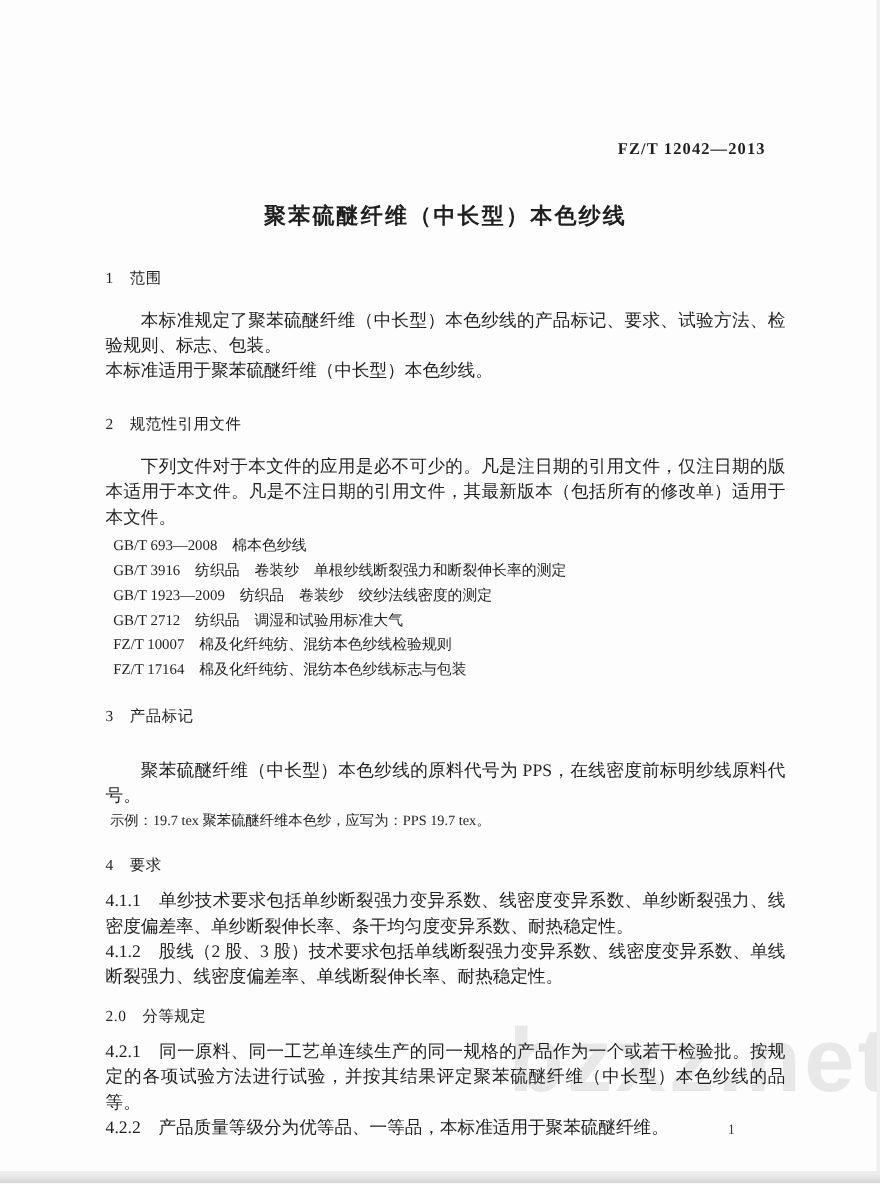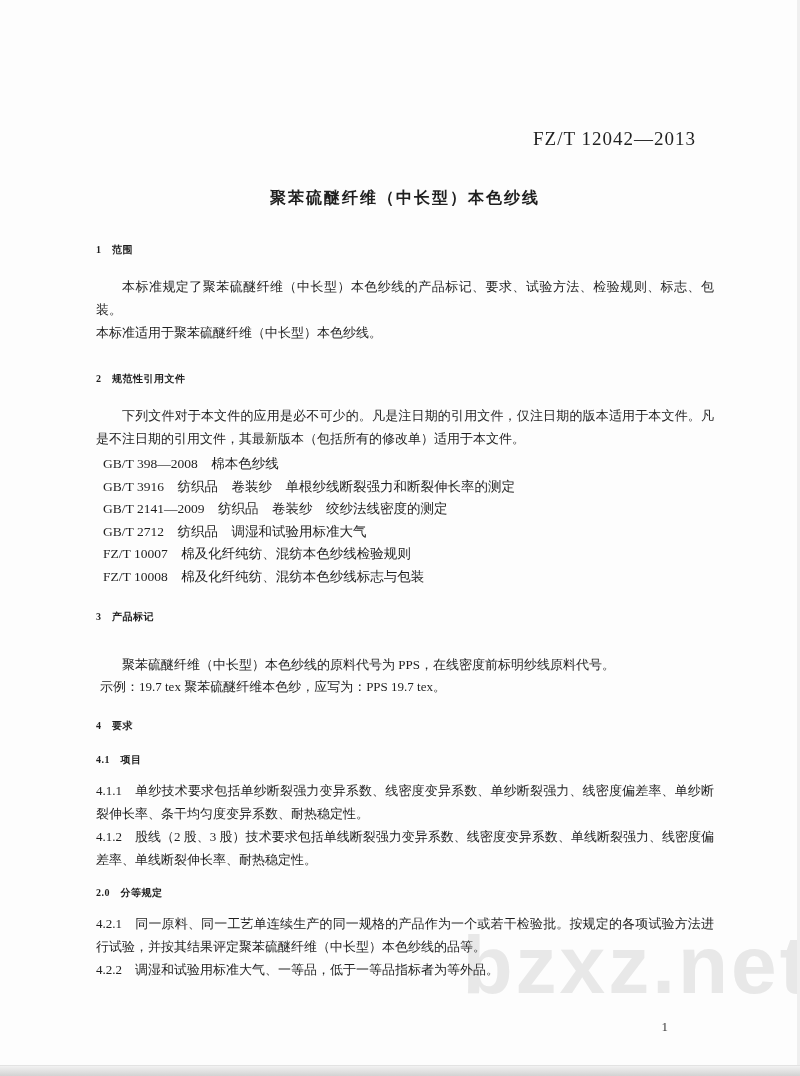--- a/index.html
+++ b/index.html
@@ -39,39 +39,39 @@
     user-select: none;
   }
   .content {
     position: relative;
     z-index: 1;
     padding: 0 86px 0 96px;
   }
   .doc-code {
     margin-top: 128px;
     text-align: right;
-    font-weight: normal;
-    font-size: 19px;
+    font-weight: bold;
+    font-size: 15px;
     letter-spacing: 1px;
     padding-right: 18px;
   }
   .doc-title {
     margin-top: 38px;
     text-align: center;
     font-weight: bold;
-    font-size: 16px;
+    font-size: 20px;
     letter-spacing: 2px;
   }
   .sec-heading {
-    font-size: 10px;
-    font-weight: bold;
+    font-size: 14px;
+    font-weight: normal;
     letter-spacing: 0.5px;
   }
   .para {
-    font-size: 13px;
+    font-size: 16px;
     line-height: 23px;
     text-align: justify;
   }
   .indent { text-indent: 2em; }
   .h1-scope   { margin-top: 34px; }
   .p-scope    { margin-top: 18px; }
   .h2-refs    { margin-top: 28px; }
   .p-refs     { margin-top: 18px; }
   .ref-list   { margin-top: 3px; margin-left: 7px; }
   .ref-item   { font-size: 13.5px; line-height: 22.5px; white-space: nowrap; }
@@ -108,41 +108,40 @@
 
     <div class="doc-title">聚苯硫醚纤维（中长型）本色纱线</div>
 
     <div class="sec-heading h1-scope">1　范围</div>
     <div class="para indent p-scope">本标准规定了聚苯硫醚纤维（中长型）本色纱线的产品标记、要求、试验方法、检验规则、标志、包装。</div>
     <div class="para">本标准适用于聚苯硫醚纤维（中长型）本色纱线。</div>
 
     <div class="sec-heading h2-refs">2　规范性引用文件</div>
     <div class="para indent p-refs">下列文件对于本文件的应用是必不可少的。凡是注日期的引用文件，仅注日期的版本适用于本文件。凡是不注日期的引用文件，其最新版本（包括所有的修改单）适用于本文件。</div>
     <div class="ref-list">
-      <div class="ref-item">GB/T 398—2008　棉本色纱线</div>
+      <div class="ref-item">GB/T 693—2008　棉本色纱线</div>
       <div class="ref-item">GB/T 3916　纺织品　卷装纱　单根纱线断裂强力和断裂伸长率的测定</div>
-      <div class="ref-item">GB/T 2141—2009　纺织品　卷装纱　绞纱法线密度的测定</div>
+      <div class="ref-item">GB/T 1923—2009　纺织品　卷装纱　绞纱法线密度的测定</div>
       <div class="ref-item">GB/T 2712　纺织品　调湿和试验用标准大气</div>
       <div class="ref-item">FZ/T 10007　棉及化纤纯纺、混纺本色纱线检验规则</div>
-      <div class="ref-item">FZ/T 10008　棉及化纤纯纺、混纺本色纱线标志与包装</div>
+      <div class="ref-item">FZ/T 17164　棉及化纤纯纺、混纺本色纱线标志与包装</div>
     </div>
 
     <div class="sec-heading h3-marking">3　产品标记</div>
     <div class="para indent p-marking">聚苯硫醚纤维（中长型）本色纱线的原料代号为 PPS，在线密度前标明纱线原料代号。</div>
     <div class="p-example">示例：19.7 tex 聚苯硫醚纤维本色纱，应写为：PPS 19.7 tex。</div>
 
     <div class="sec-heading h4-req">4　要求</div>
 
-    <div class="sec-heading h41">4.1　项目</div>
     <div class="para p-411">4.1.1　单纱技术要求包括单纱断裂强力变异系数、线密度变异系数、单纱断裂强力、线密度偏差率、单纱断裂伸长率、条干均匀度变异系数、耐热稳定性。</div>
     <div class="para p-412">4.1.2　股线（2 股、3 股）技术要求包括单线断裂强力变异系数、线密度变异系数、单线断裂强力、线密度偏差率、单线断裂伸长率、耐热稳定性。</div>
 
     <div class="sec-heading h42">2.0　分等规定</div>
     <div class="para p-421">4.2.1　同一原料、同一工艺单连续生产的同一规格的产品作为一个或若干检验批。按规定的各项试验方法进行试验，并按其结果评定聚苯硫醚纤维（中长型）本色纱线的品等。</div>
-    <div class="para p-422">4.2.2　调湿和试验用标准大气、一等品，低于一等品指标者为等外品。</div>
+    <div class="para p-422">4.2.2　产品质量等级分为优等品、一等品，本标准适用于聚苯硫醚纤维。</div>
 
   </div>
 
   <div class="page-number">1</div>
 
   <div class="edge-right"></div>
   <div class="edge-bottom"></div>
 
 </div>
 

